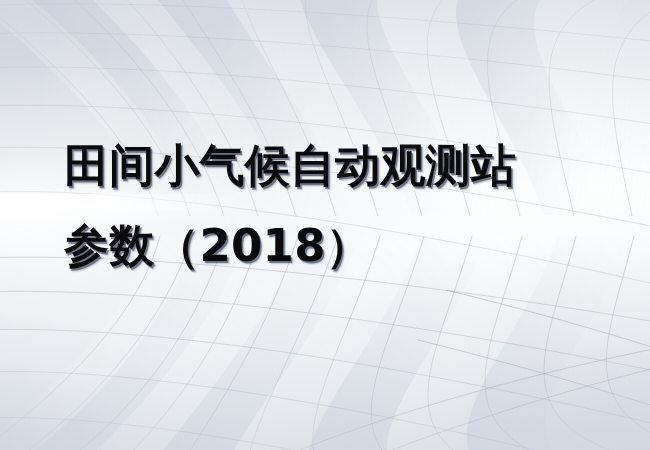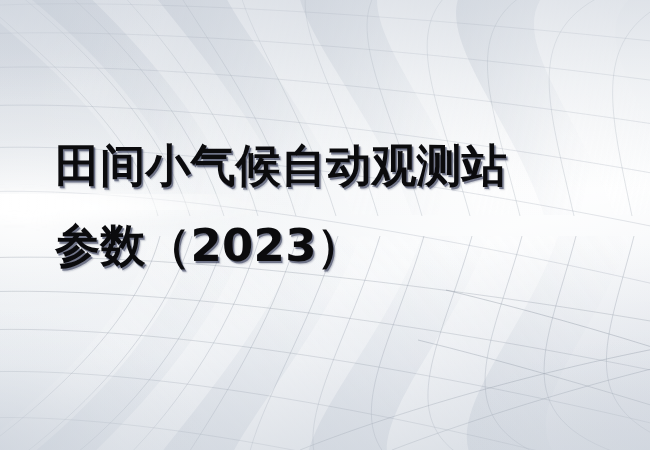--- a/index.html
+++ b/index.html
@@ -65,21 +65,21 @@
       radial-gradient(34% 30% at 0% 0%, rgba(200,207,217,0.50) 0%, rgba(255,255,255,0) 76%);
   }
 
   
   .bg-mesh { mix-blend-mode: multiply; opacity: 0.95; }
   .bg-ribbon { mix-blend-mode: normal; opacity: 0.85; }
 
   
   #title-block {
     position: absolute;
-    left: 55px;
+    left: 64px;
     top: 126px;
     width: 540px;
   }
   .title-line {
     color: #0b0b0d;
     font-weight: bold;
     font-size: 45px;
     line-height: 80px;
     letter-spacing: 0.2px;
     white-space: nowrap;
@@ -204,16 +204,16 @@
 
   <div class="bg-layer bg-topshade"></div>
   <div class="bg-layer bg-botshade"></div>
   <div class="bg-layer bg-cornershade"></div>
 
   <div class="bg-layer bg-streak"></div>
   <div class="bg-layer bg-streak2"></div>
 
   <div id="title-block">
     <div class="title-line">田间小气候自动观测站</div>
-    <div class="title-line">参数（2023）</div>
+    <div class="title-line">参数（2018）</div>
   </div>
 
 </div>
 
 </body></html>

